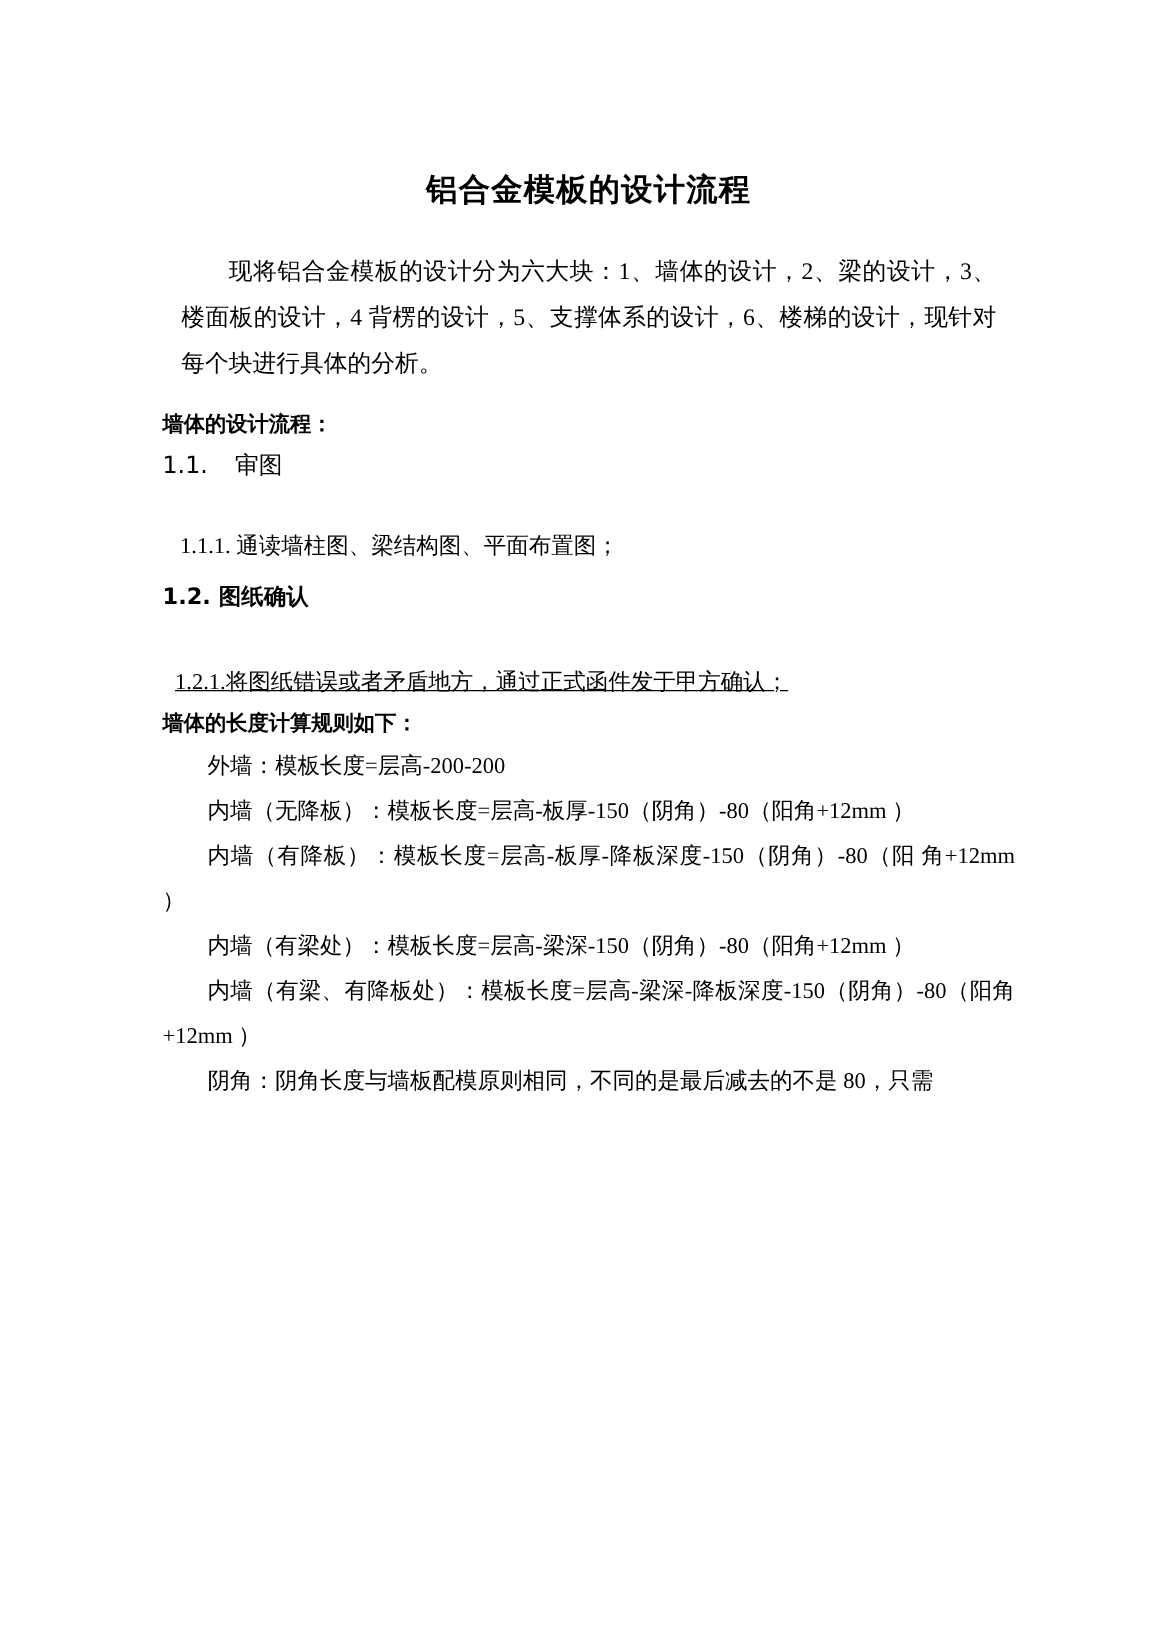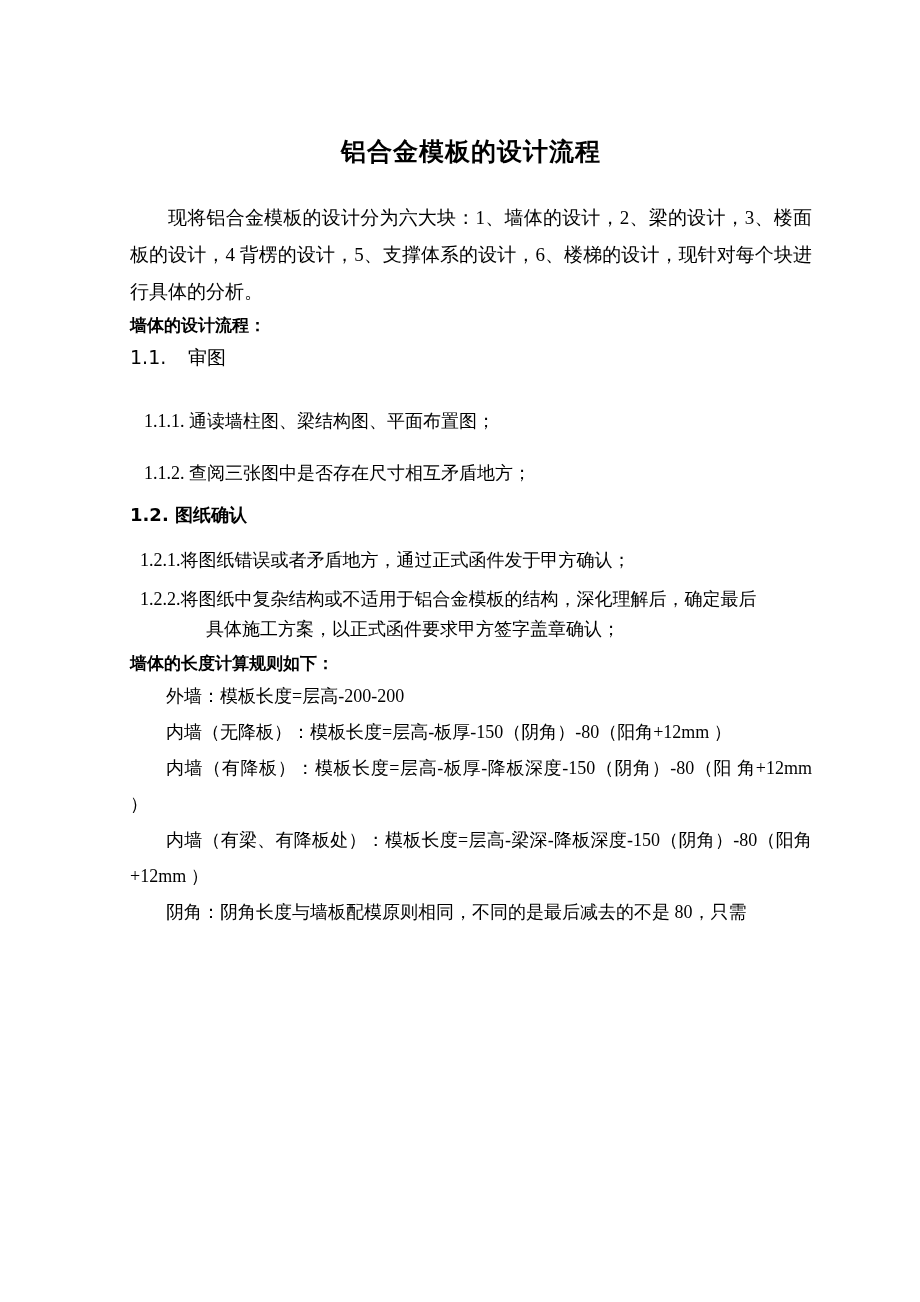--- a/index.html
+++ b/index.html
@@ -68,35 +68,36 @@
   .sub-item.spaced {
     margin-top: 22px;
   }
   .sub-item2 {
     font-size: 18px;
     line-height: 30px;
     margin: 0;
     padding-left: 10px;
   }
   .sub-item2.spaced {
-    margin-top: 9px;
+    margin-top: 31px;
+    text-decoration: underline;
   }
   .hanging {
     padding-left: 10px;
     text-indent: 0;
   }
   .hanging .cont {
     display: block;
     padding-left: 66px;
   }
   .body-para {
     font-size: 19px;
     line-height: 37px;
     text-indent: 2em;
-    margin: 0;
+    margin: 15px;
   }
   .rule-line {
     font-size: 18px;
     line-height: 36px;
     margin: 0;
     text-indent: 2em;
   }
   .gap-s { height: 4px; }
   .gap-m { height: 10px; }
 </style>
@@ -111,42 +112,38 @@
 
   <p class="bold-sans">墙体的设计流程：</p>
 
   <p class="heading-num">
     <span class="num">1.1.</span><span>审图</span>
   </p>
 
   <div class="gap-m"></div>
 
   <p class="sub-item spaced">1.1.1.  通读墙柱图、梁结构图、平面布置图；</p>
-  <p class="sub-item spaced">1.1.2.  查阅三张图中是否存在尺寸相互矛盾地方；</p>
 
   <div class="gap-m"></div>
 
   <p class="heading-bold">
     <span>1.2.</span>&nbsp;<span>图纸确认</span>
   </p>
 
   <div class="gap-s"></div>
 
   <p class="sub-item2 spaced">1.2.1.将图纸错误或者矛盾地方，通过正式函件发于甲方确认；</p>
 
-  <p class="sub-item2 spaced hanging">
-    <span>1.2.2.将图纸中复杂结构或不适用于铝合金模板的结构，深化理解后，确定最后</span>
-    <span class="cont">具体施工方案，以正式函件要求甲方签字盖章确认；</span>
-  </p>
 
   <div class="gap-s"></div>
 
 
 
   <p class="bold-sans">墙体的长度计算规则如下：</p>
 
   <p class="rule-line">外墙：模板长度=层高-200-200</p>
   <p class="rule-line">内墙（无降板）：模板长度=层高-板厚-150（阴角）-80（阳角+12mm ）</p>
   <p class="rule-line">内墙（有降板）：模板长度=层高-板厚-降板深度-150（阴角）-80（阳 角+12mm ）</p>
+  <p class="rule-line">内墙（有梁处）：模板长度=层高-梁深-150（阴角）-80（阳角+12mm ）</p>
   <p class="rule-line">内墙（有梁、有降板处）：模板长度=层高-梁深-降板深度-150（阴角）-80（阳角+12mm ）</p>
   <p class="rule-line">阴角：阴角长度与墙板配模原则相同，不同的是最后减去的不是 80，只需</p>
 
 </div>
 
 </body></html>

